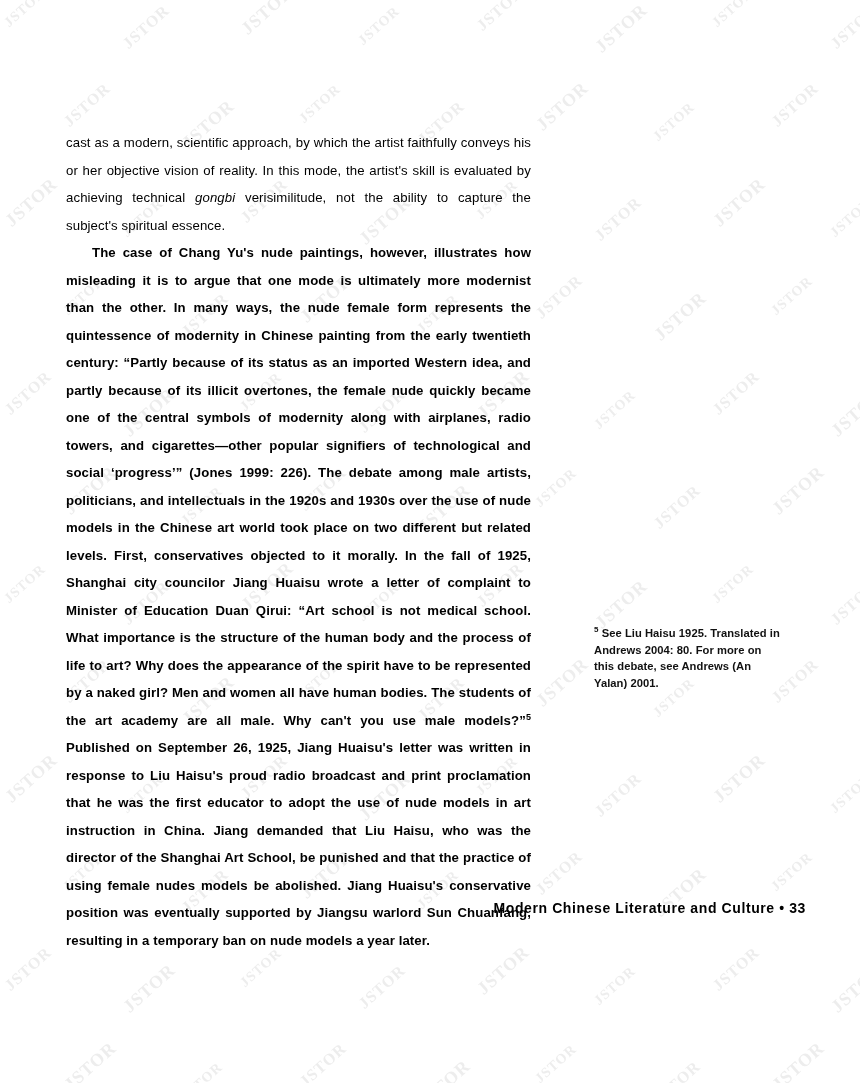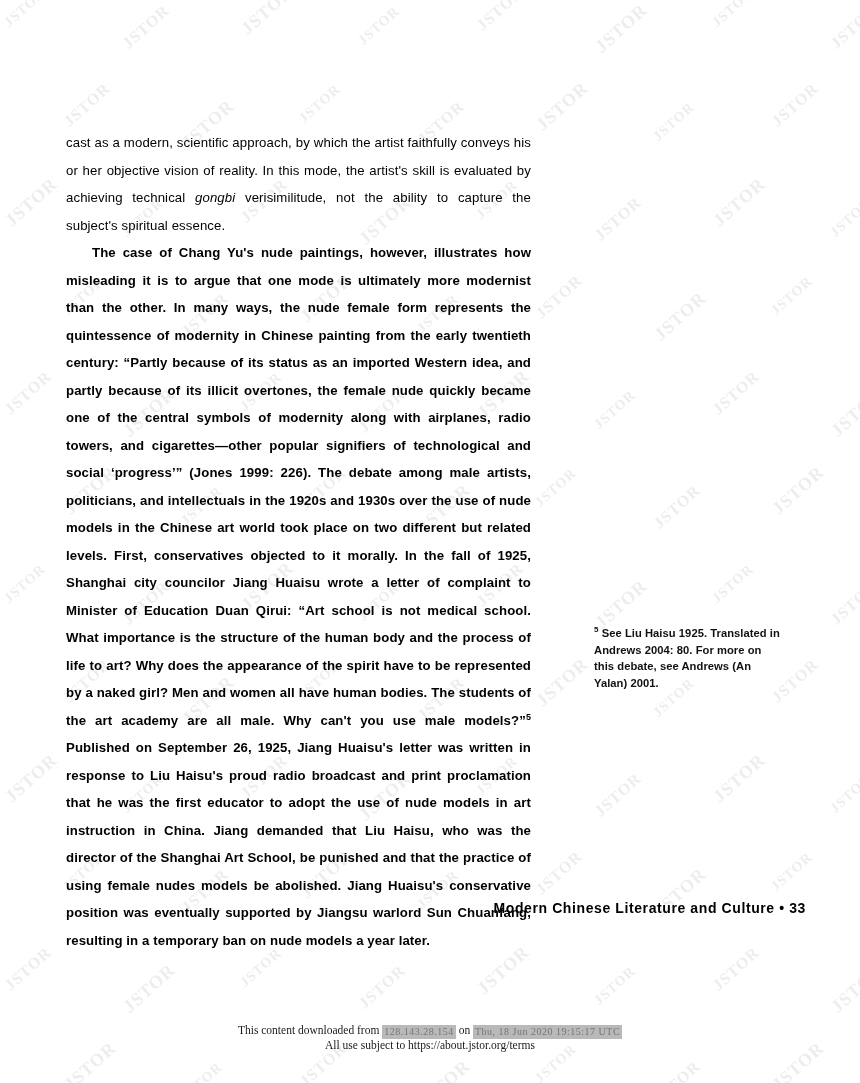--- a/index.html
+++ b/index.html
@@ -233,20 +233,14 @@
     <p class="para indent">The case of Chang Yu's nude paintings, however, illustrates how misleading it is to argue that one mode is ultimately more modernist than the other. In many ways, the nude female form represents the quintessence of modernity in Chinese painting from the early twentieth century: “Partly because of its status as an imported Western idea, and partly because of its illicit overtones, the female nude quickly became one of the central symbols of modernity along with airplanes, radio towers, and cigarettes—other popular signifiers of technological and social ‘progress’” (Jones 1999: 226). The debate among male artists, politicians, and intellectuals in the 1920s and 1930s over the use of nude models in the Chinese art world took place on two different but related levels. First, conservatives objected to it morally. In the fall of 1925, Shanghai city councilor Jiang Huaisu wrote a letter of complaint to Minister of Education Duan Qirui: “Art school is not medical school. What importance is the structure of the human body and the process of life to art? Why does the appearance of the spirit have to be represented by a naked girl? Men and women all have human bodies. The students of the art academy are all male. Why can't you use male models?”<sup>5</sup> Published on September 26, 1925, Jiang Huaisu's letter was written in response to Liu Haisu's proud radio broadcast and print proclamation that he was the first educator to adopt the use of nude models in art instruction in China. Jiang demanded that Liu Haisu, who was the director of the Shanghai Art School, be punished and that the practice of using female nudes models be abolished. Jiang Huaisu's conservative position was eventually supported by Jiangsu warlord Sun Chuanfang, resulting in a temporary ban on nude models a year later.</p>
   </div>
 
   <div class="margin-note">
     <sup>5</sup>
     <span>See Liu Haisu 1925. Translated in Andrews 2004: 80. For more on this debate, see Andrews (An Yalan) 2001.</span>
   </div>
 
   <div class="running-footer">Modern Chinese Literature and Culture  •  33</div>
 
-  <div class="jstor-footer">
-    <span class="line">
-      <span>This content downloaded from </span><span class="redact">128.143.28.154</span><span> on </span><span class="redact">Thu, 18 Jun 2020 19:15:17 UTC</span>
-    </span>
-    <span class="line">All use subject to https://about.jstor.org/terms</span>
-  </div>
 
 </div>
 
 </body></html>

